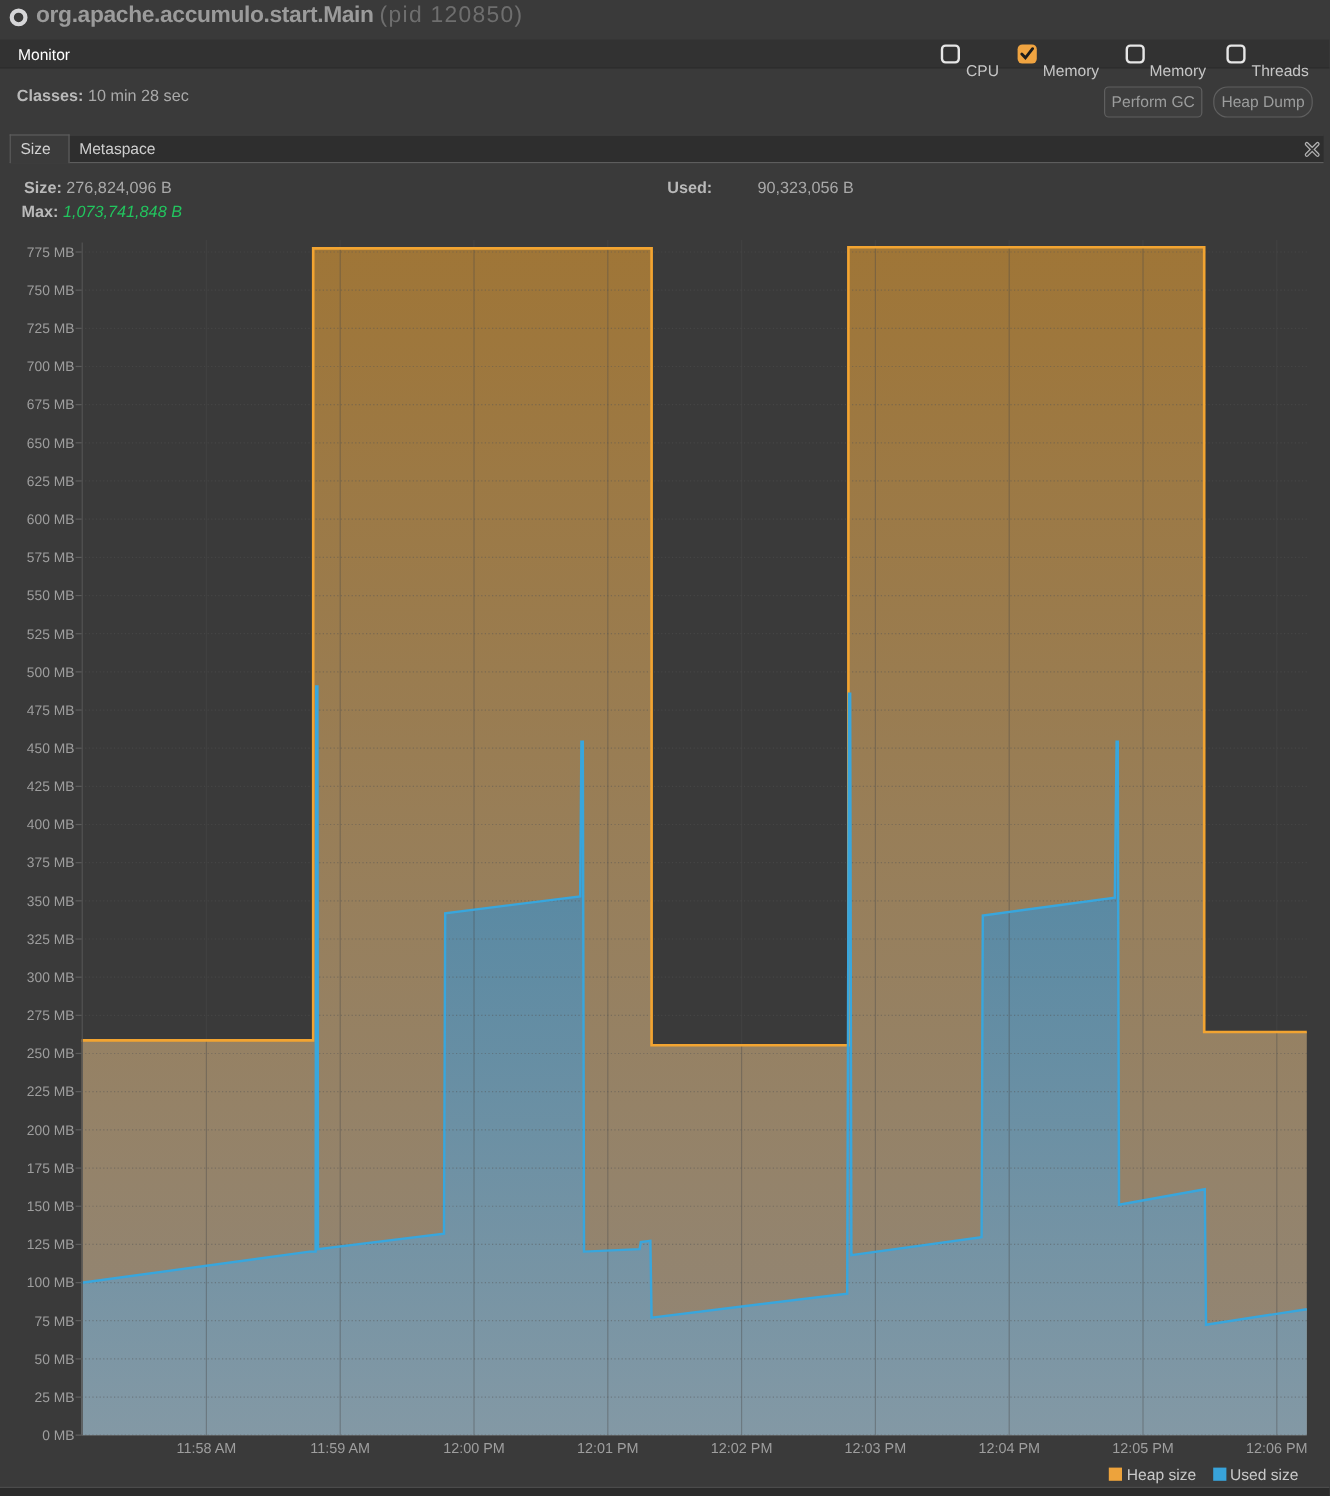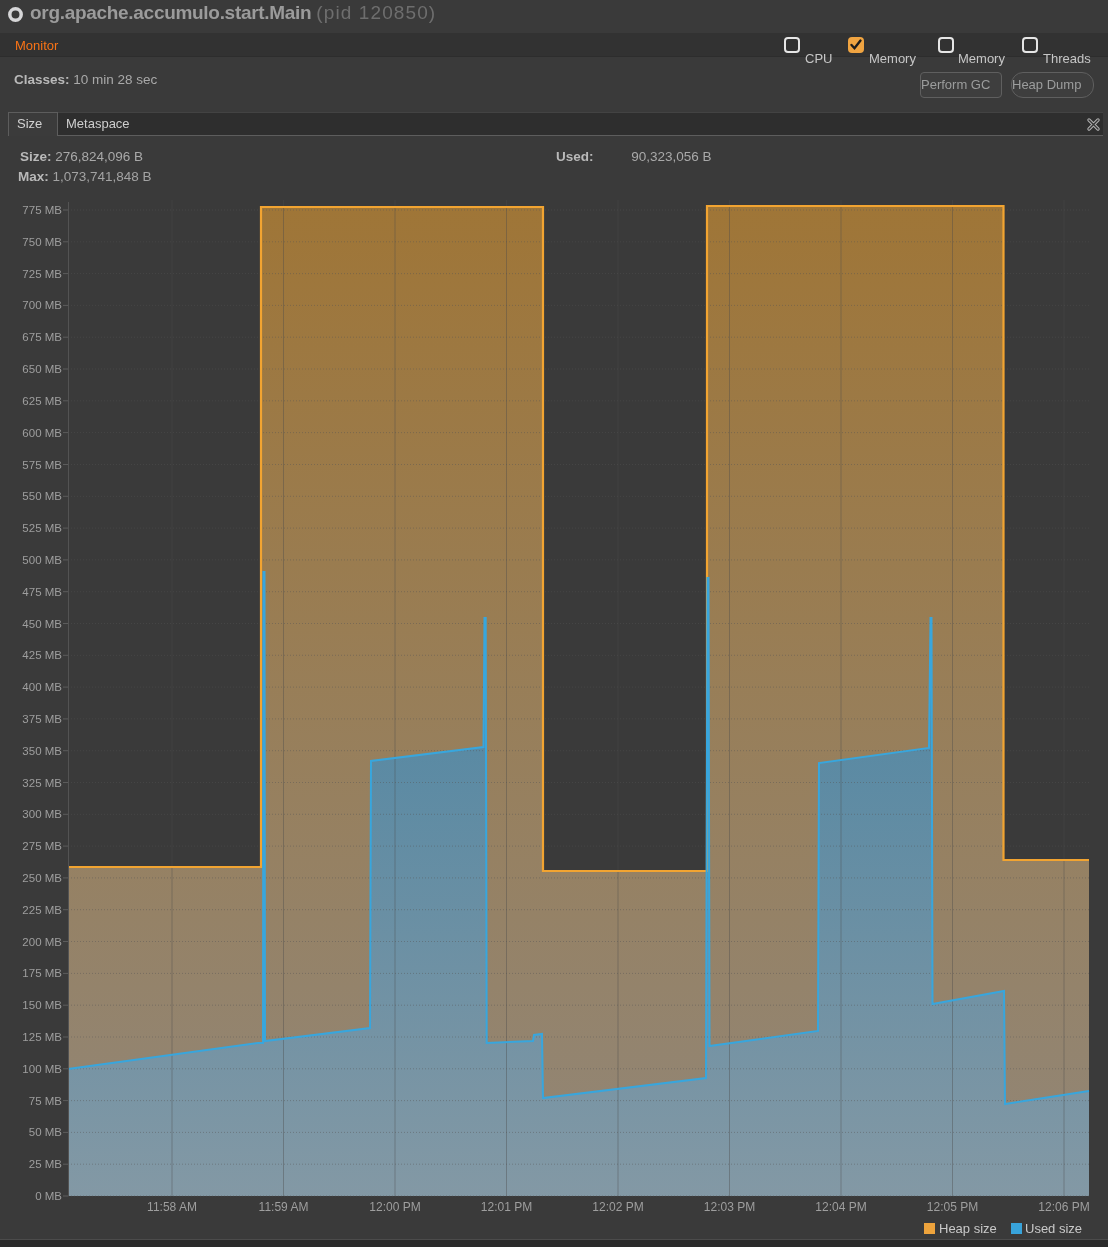--- a/index.html
+++ b/index.html
@@ -1,30 +1,30 @@
 <!DOCTYPE html>
 <html><head><meta charset="utf-8"><style>
 html,body{margin:0;padding:0;}
 body{width:1108px;height:1247px;position:relative;background:#3a3a3a;
  font-family:"Liberation Sans",sans-serif;overflow:hidden;}
 .abs{position:absolute;}
 .b{font-weight:bold;margin-top:25px;}
 .btn{position:absolute;height:24px;line-height:24px;border:1px solid #5f5f5f;border-radius:4px;
- background:#3e3e3e;color:#9c9d9d;font-size:13px;text-align:left;}
+ background:#3e3e3e;color:#9c9d9d;font-size:13px;text-align:center;}
 .cb{position:absolute;width:12px;height:12px;border:2px solid #e6e6e6;border-radius:4px;top:37px;}
 .cblab{position:absolute;top:51px;font-size:13px;color:#c6c6c6;line-height:15px;}
 </style></head><body>
 
 <svg class="abs" style="left:6px;top:5px;" width="20" height="20" viewBox="0 0 20 20">
  <circle cx="9.5" cy="9.5" r="5.7" fill="none" stroke="#d6d6d8" stroke-width="3.5"></circle>
 </svg>
 <div class="abs" style="left:30px;top:2px;font-size:19px;color:#9b9b9b;letter-spacing:-0.3px;"><span class="b">org.apache.accumulo.start.Main</span> <span style="color:#6e6e6e;letter-spacing:1.1px;">(pid 120850)</span></div>
 
 <div class="abs" style="left:0;top:33px;width:1108px;height:23px;background:#323232;border-bottom:1px solid #2d2d2d;"></div>
-<div class="abs" style="left:15px;top:38px;font-size:13px;color:#f97316;">Monitor</div>
+<div class="abs" style="left:15px;top:38px;font-size:13px;color:#ffffff;">Monitor</div>
 <div class="cb" style="left:784px;"></div>
 <div class="cblab" style="left:805px;">CPU</div>
 <div class="abs" style="left:848px;top:37px;width:16px;height:16px;background:#f0a441;border-radius:4px;"></div>
 <svg class="abs" style="left:848px;top:37px;" width="16" height="16" viewBox="0 0 16 16">
     <path d="M3.5 8 L6.5 11.2 L12.5 3.6" fill="none" stroke="#1d1d1d" stroke-width="2.4" stroke-linecap="round"></path>
   </svg>
 <div class="cblab" style="left:869px;">Memory</div>
 <div class="cb" style="left:938px;"></div>
 <div class="cblab" style="left:958px;">Memory</div>
 <div class="cb" style="left:1022px;"></div>
@@ -39,21 +39,21 @@
 <div class="abs" style="left:8px;top:112px;width:48px;height:23px;background:#3b3b3b;border:1px solid #5d5d5d;border-bottom:none;"></div>
 <div class="abs" style="left:17px;top:116px;font-size:13px;color:#d2d2d2;">Size</div>
 <div class="abs" style="left:66px;top:116px;font-size:13px;color:#cecece;">Metaspace</div>
 <svg class="abs" style="left:1086px;top:117px;" width="15" height="15" viewBox="0 0 15 15">
  <path d="M3 3 L12 12 M12 3 L3 12" stroke="#b2b2b2" stroke-width="3.4" stroke-linecap="round"></path>
  <path d="M3 3 L12 12 M12 3 L3 12" stroke="#333333" stroke-width="1.4" stroke-linecap="round"></path>
 </svg>
 
 <div class="abs" style="left:20px;top:149px;font-size:13.5px;color:#b9b9b9;"><span class="b">Size:</span> <span style="color:#a9a9a9;">276,824,096 B</span></div>
 <div class="abs" style="left:556px;top:149px;font-size:13.5px;color:#b9b9b9;"><span class="b">Used:</span> <span style="color:#a9a9a9;margin-left:34px;">90,323,056 B</span></div>
-<div class="abs" style="left:18px;top:169px;font-size:13.5px;color:#b9b9b9;"><span class="b">Max:</span> <span style="color:#a3a3a3;">1,073,741,848 B</span></div>
+<div class="abs" style="left:18px;top:169px;font-size:13.5px;color:#b9b9b9;"><span class="b">Max:</span> <span style="color:#22c55e;font-style:italic;">1,073,741,848 B</span></div>
 
 <svg width="1108" height="1247" viewBox="0 0 1108 1247" style="position:absolute;left:0;top:0;font-family:'Liberation Sans',sans-serif;">
 <defs>
 <linearGradient id="og" x1="0" y1="200" x2="0" y2="1196" gradientUnits="userSpaceOnUse">
 <stop offset="0" stop-color="rgba(230,159,52,0.59)"></stop>
 <stop offset="1" stop-color="rgba(219,199,172,0.54)"></stop>
 </linearGradient>
 <linearGradient id="bg1" x1="0" y1="200" x2="0" y2="1196" gradientUnits="userSpaceOnUse">
 <stop offset="0" stop-color="rgba(24,120,176,0.88)"></stop>
 <stop offset="1" stop-color="rgba(129,155,171,0.88)"></stop>

